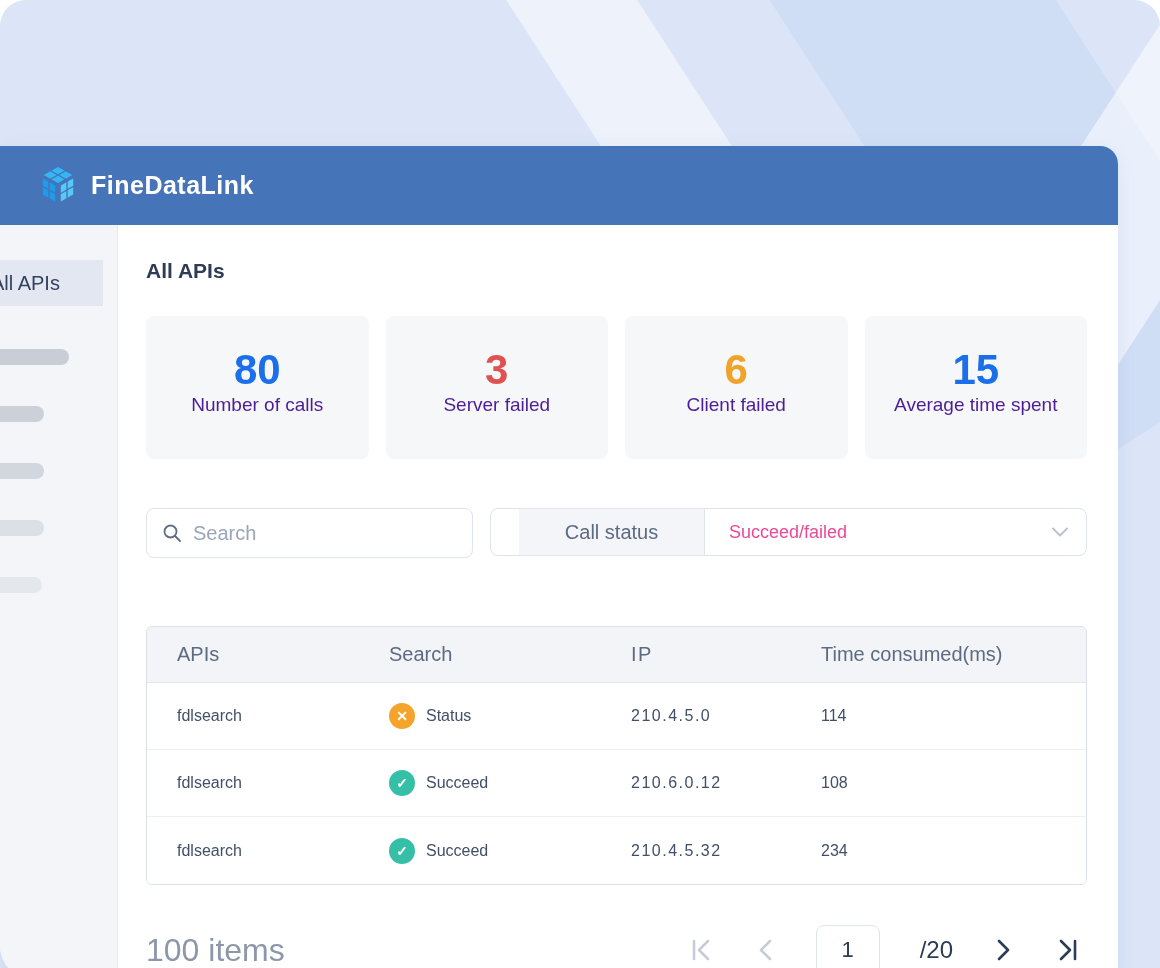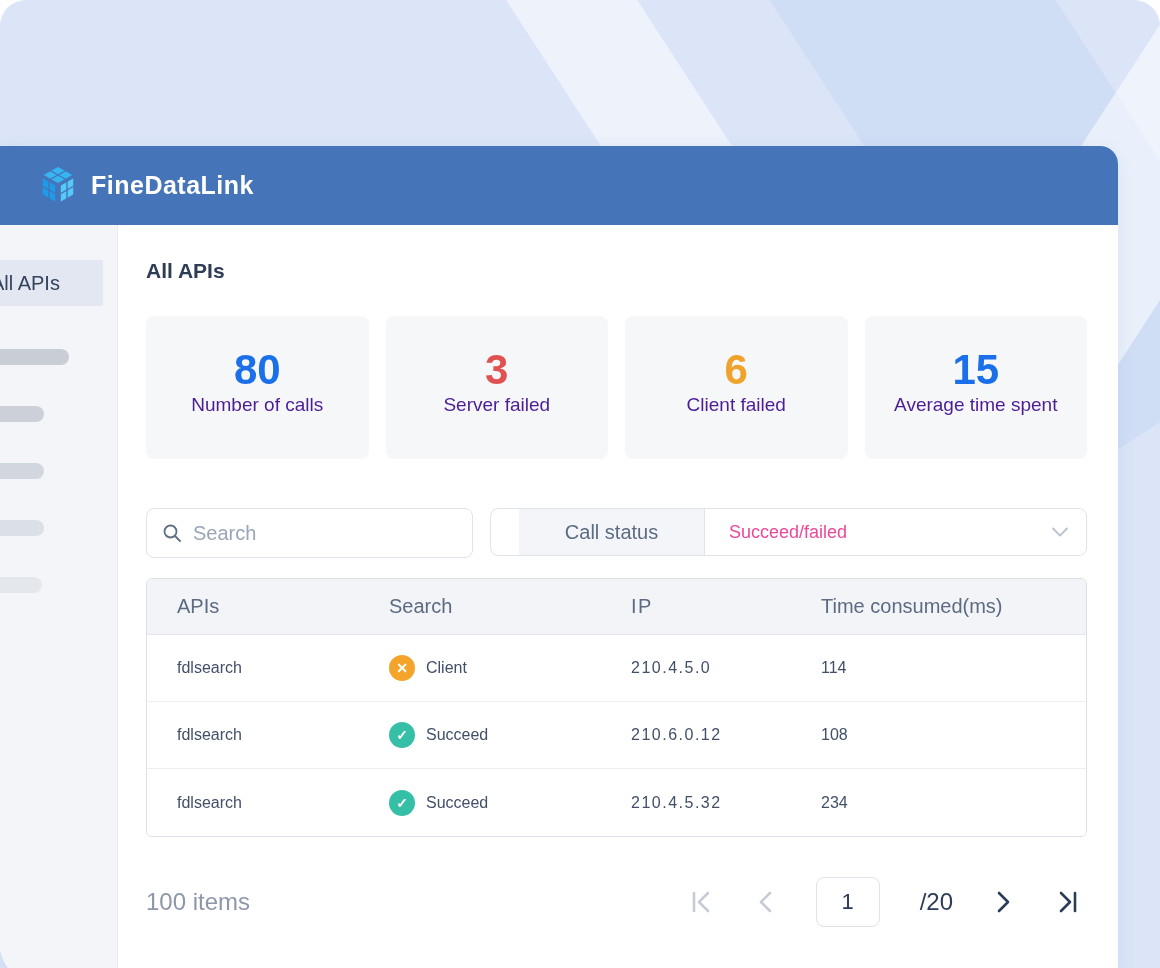--- a/index.html
+++ b/index.html
@@ -77,42 +77,42 @@
     width:186px; flex:0 0 186px; background:#f4f5f8; border-right:1px solid #dfe3ea;
     display:flex; align-items:center; justify-content:center;
     color:#5c6b82; font-size:20px;
   }
   .status-value {
     flex:1; display:flex; align-items:center; justify-content:space-between;
     padding:0 18px 0 24px; color:#ec4899; font-size:18px; cursor:pointer;
   }
 
   
-  .table { margin-top:20px; border:1px solid #dadfe9; border-radius:6px; overflow:hidden; background:#fff; }
+  .table { margin-top:68px; border:1px solid #dadfe9; border-radius:6px; overflow:hidden; background:#fff; }
   .trow { display:flex; align-items:center; }
   .thead { height:56px; background:#f2f4f7; color:#5c6b82; font-size:20px; border-bottom:1px solid #e4e8ee; }
   .tbody-row { height:67px; font-size:16px; color:#414f68; border-bottom:1px solid #eceff4; background:#fff; }
   .tbody-row:last-child { border-bottom:none; }
   .col-api  { width:242px; padding-left:30px; }
   .col-status { width:242px; display:flex; align-items:center; gap:11px; }
   .col-ip   { width:190px; letter-spacing:1.5px; }
   .col-time { flex:1; }
   .status-dot {
     width:26px; height:26px; border-radius:50%; flex:0 0 26px;
     display:flex; align-items:center; justify-content:center;
     color:#fff; font-size:14px; font-weight:bold;
   }
   [data-status="failed"] .status-dot  { background:#f5a42b; }
   [data-status="succeed"] .status-dot { background:#36bfa7; }
   [data-status="failed"] .status-dot::after  { content:"✕"; }
   [data-status="succeed"] .status-dot::after { content:"✓"; }
 
   
   .footer { display:flex; justify-content:space-between; align-items:center; margin-top:40px; }
-  .items-count { color:#8d97aa; font-size:24px; }
+  .items-count { color:#8d97aa; font-size:32px; }
   .pager { display:flex; align-items:center; gap:40px; margin-right:6px; }
   .pg-btn { background:none; border:none; cursor:pointer; display:flex; align-items:center; padding:0; }
   .page-box {
     width:64px; height:50px; border:1px solid #dfe3ea; border-radius:8px; background:#fff;
     text-align:center; font-size:22px; color:#2c3c58; outline:none;
     font-family:"Liberation Sans", sans-serif;
   }
   .page-total { font-size:24px; color:#2c3c58; }
 </style>
 </head>
@@ -201,21 +201,21 @@
           <div class="col-api">APIs</div>
           <div class="col-status">Search</div>
           <div class="col-ip">IP</div>
           <div class="col-time">Time consumed(ms)</div>
         </div>
 
         <div class="trow tbody-row" data-status="failed">
           <div class="col-api">fdlsearch</div>
           <div class="col-status">
             <span class="status-dot"></span>
-            <span>Client</span>
+            <span>Status</span>
           </div>
           <div class="col-ip">210.4.5.0</div>
           <div class="col-time">114</div>
         </div>
 
         <div class="trow tbody-row" data-status="succeed">
           <div class="col-api">fdlsearch</div>
           <div class="col-status">
             <span class="status-dot"></span>
             <span>Succeed</span>

